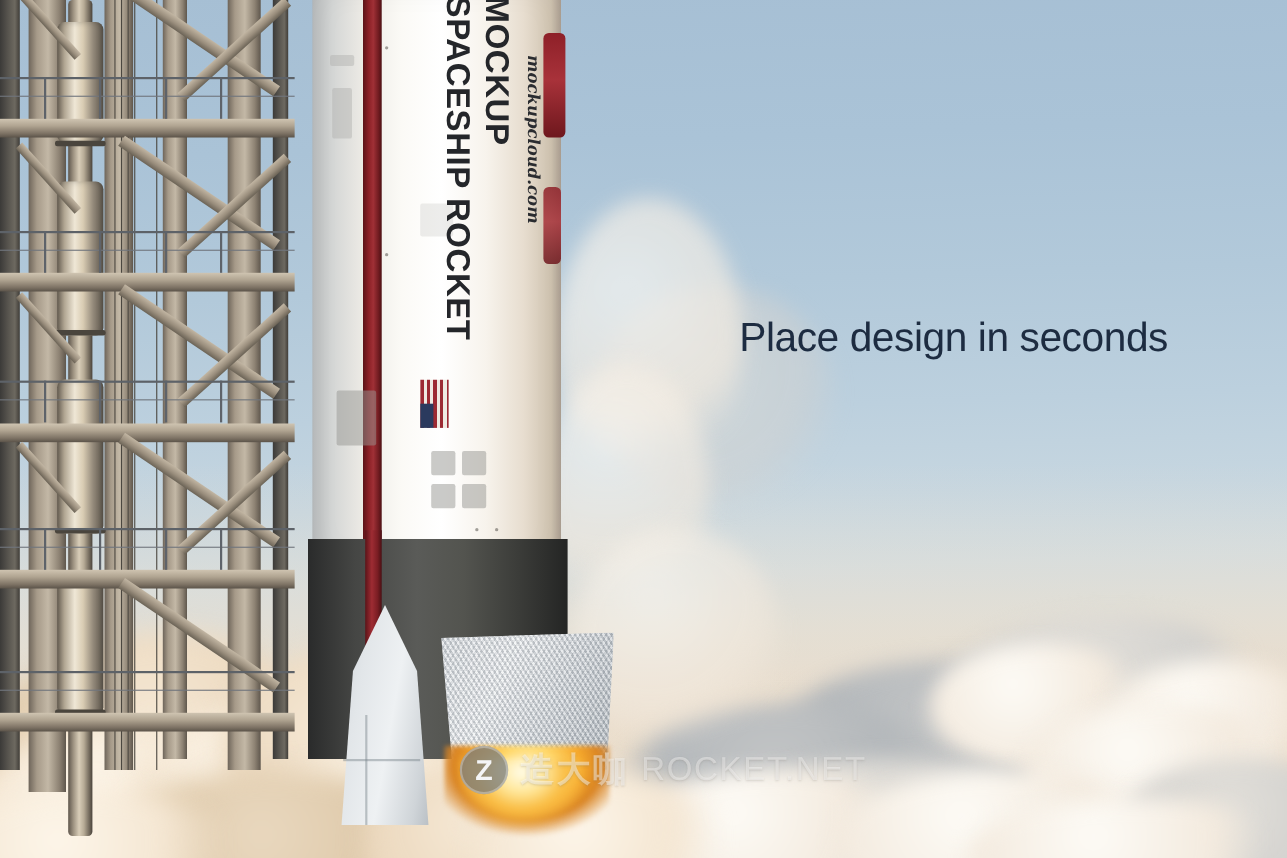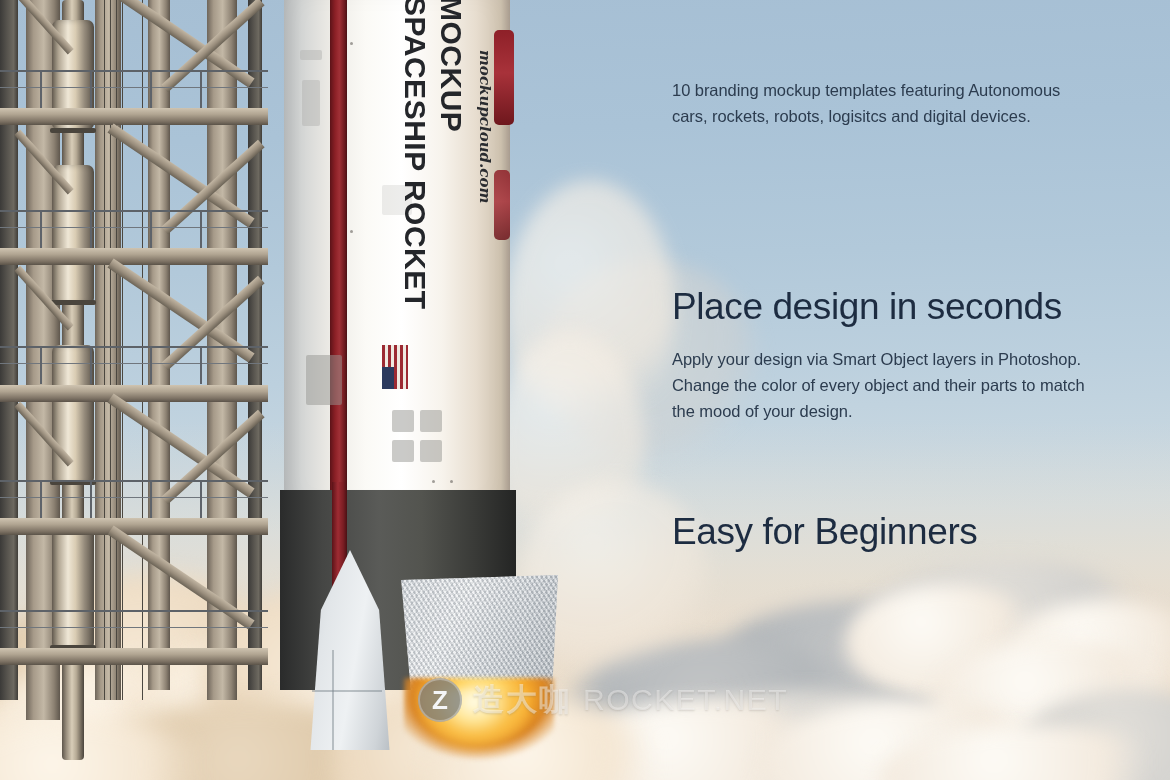--- a/index.html
+++ b/index.html
@@ -307,30 +307,27 @@
     <div class="finline" style="left:40px; top:700px; width:70px; height:2px;"></div>
     <div class="shield"></div>
 
     <div class="flame"></div>
     <div class="flame2"></div>
   </div>
 
   <div class="content">
 
     <div class="block" style="top:78px;">
-      <p class="para">10 branding mockup templates featuring Autonomous cars, rockets, robots, logisitcs and digital devices.</p>
     </div>
 
     <div class="block" style="top:287px;">
       <h2 class="head">Place design in seconds</h2>
-      <p class="para">Apply your design via Smart Object layers in Photoshop. Change the color of every object and their parts to match the mood of your design.</p>
     </div>
 
     <div class="block" style="top:512px;">
-      <h2 class="head">Easy for Beginners</h2>
     </div>
 
   </div>
 
   <div class="wm">
     <div class="wm-logo">
       <span>Z</span>
     </div>
     <div class="wm-cn">造大咖</div>
     <div class="wm-en">ROCKET.NET</div>

